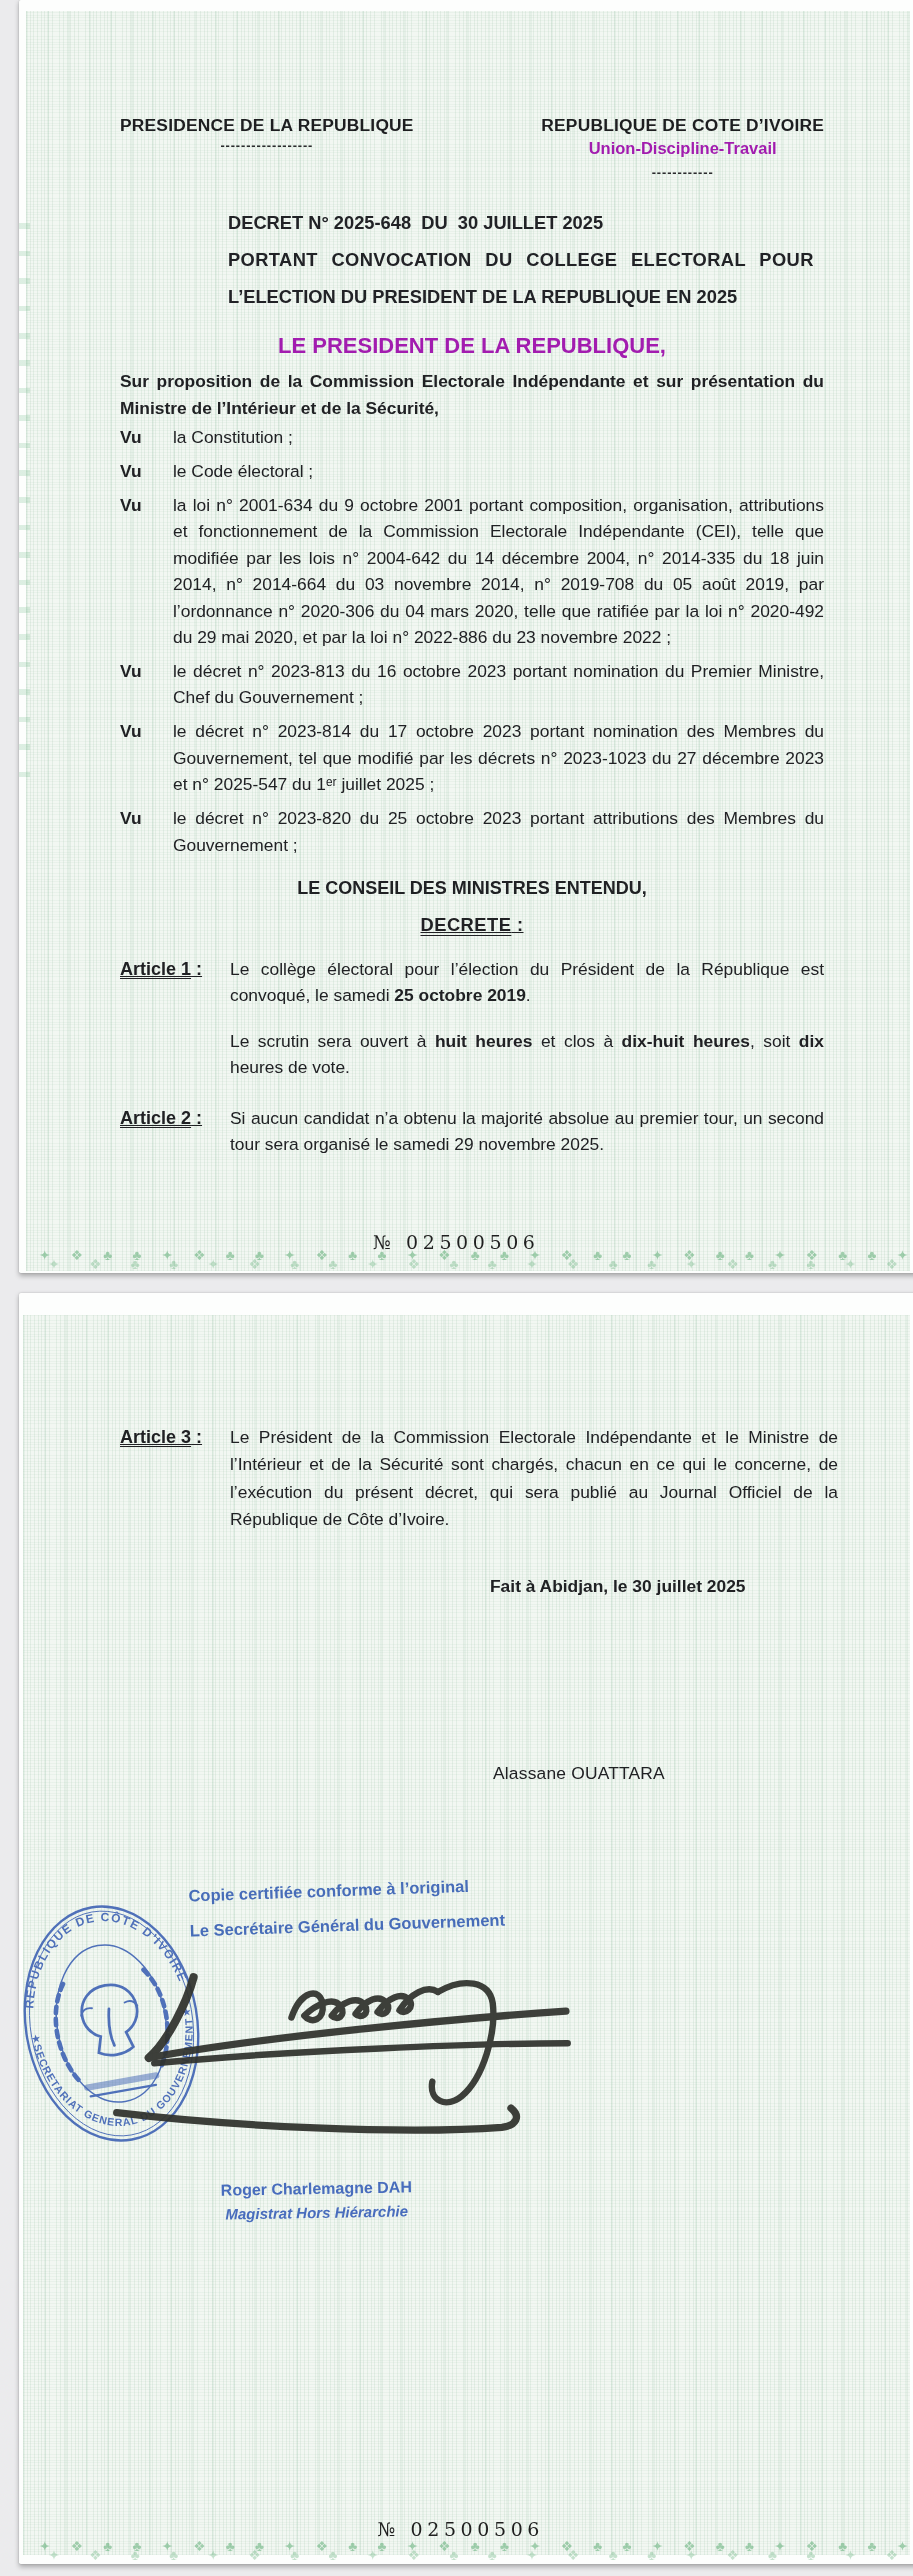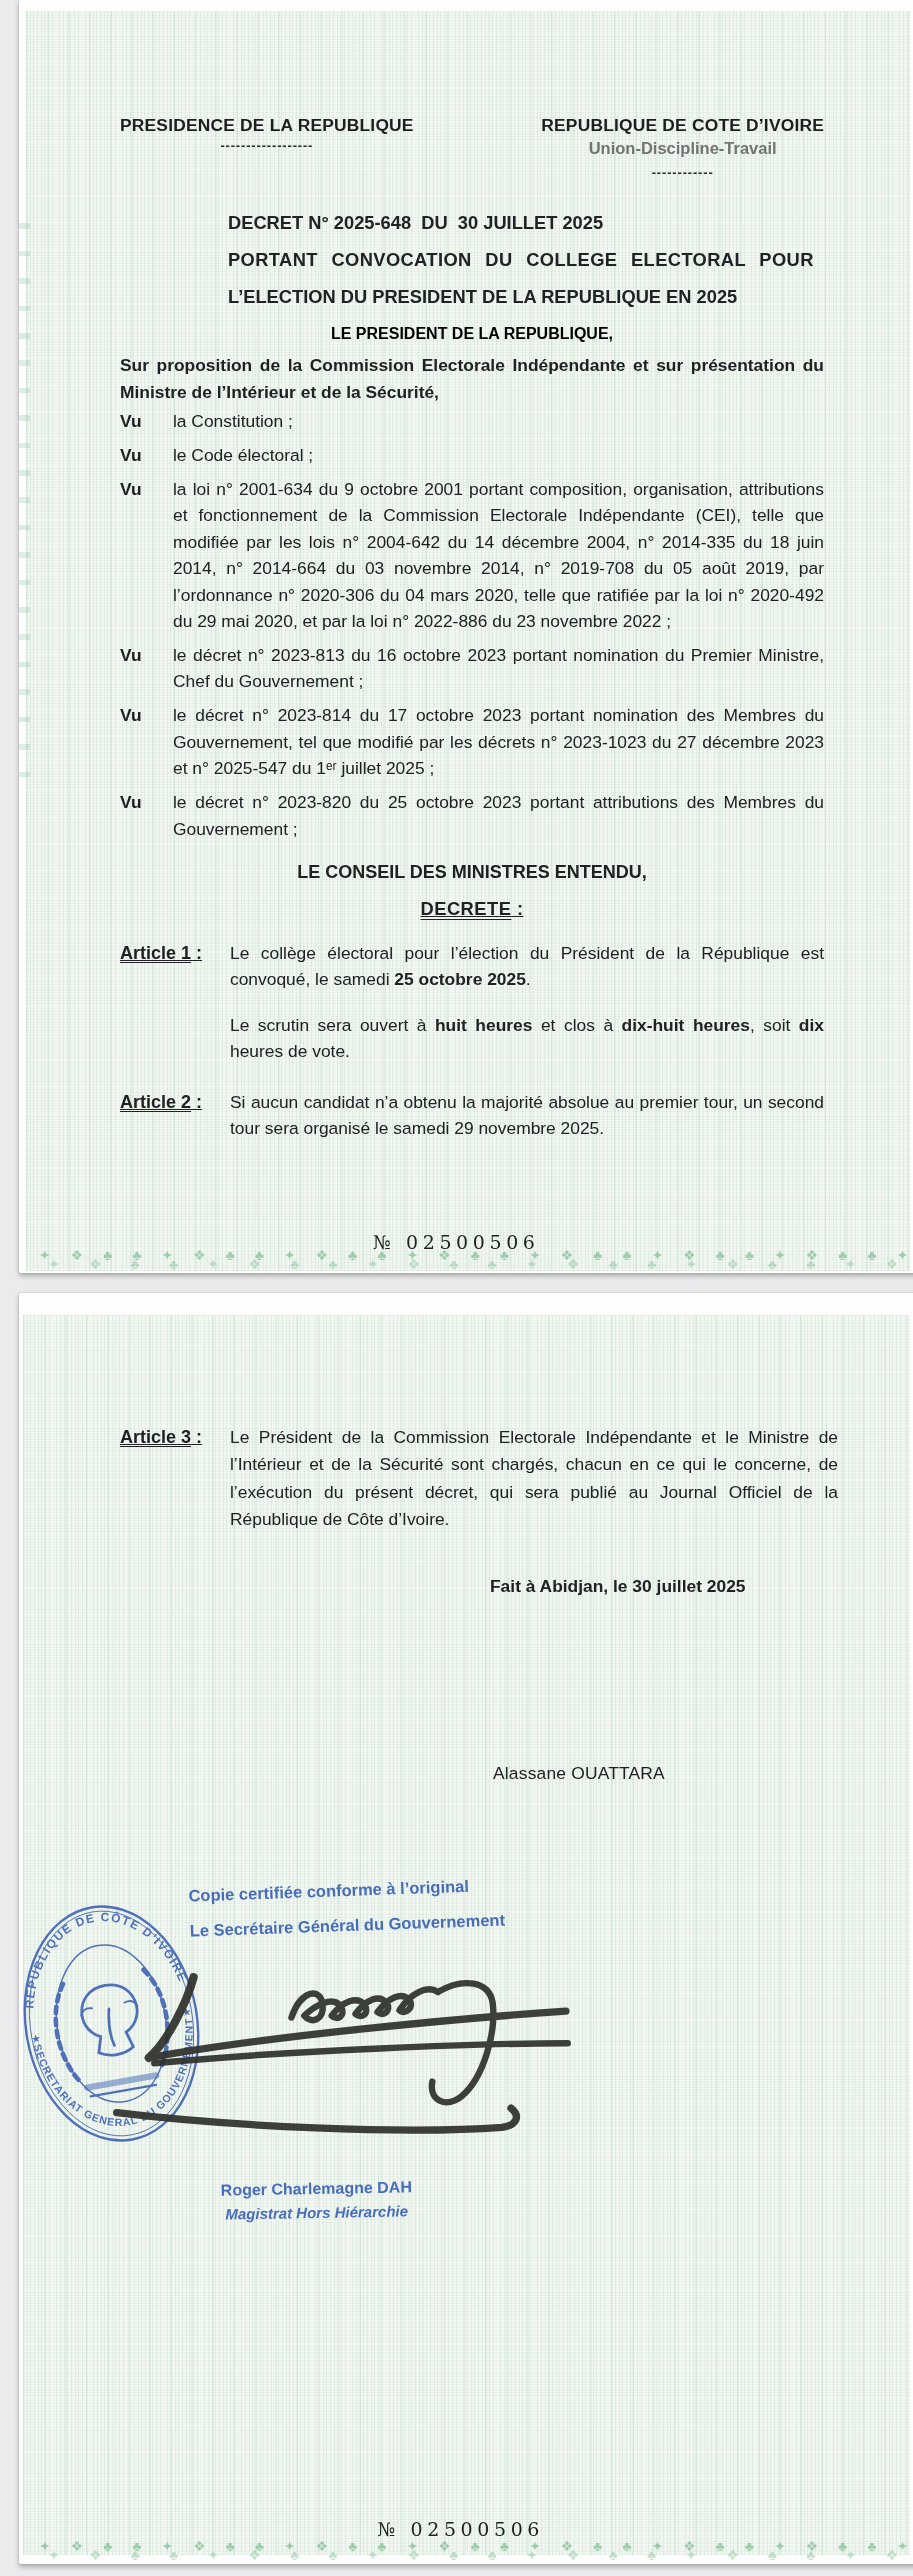--- a/index.html
+++ b/index.html
@@ -28,29 +28,29 @@
   #page2 .paper{top:22px;left:3.7px;right:18.3px;bottom:9.1px;}
   .content{position:relative;height:100%;}
   #page1 .content{padding:115px 95px 0 101px;}
   #page2 .content{padding:131px 90px 0 101px;}
 
   
   .header-row{display:flex;justify-content:space-between;align-items:flex-start;}
   .hdr-col{text-align:center;}
   .hdr-title{font-weight:bold;font-size:17.4px;letter-spacing:0.2px;color:#1d1e20;}
   .hdr-rule{font-weight:bold;font-size:12.8px;letter-spacing:0.9px;color:#2a2b2d;margin-top:1.8px;}
-  .hdr-motto{font-weight:bold;font-size:16.5px;color:#737373;margin-top:2.7px;}
+  .hdr-motto{font-weight:bold;font-size:16.5px;color:#a21caf;margin-top:2.7px;}
   .hdr-col.right .hdr-rule{margin-top:7.3px;}
 
   
   .decree-title{margin:24px 0 0 108px;width:604px;}
   .title-line{font-weight:bold;font-size:18.3px;line-height:37px;white-space:pre;color:#212226;}
   .title-line:nth-child(2){word-spacing:8.2px;letter-spacing:0.4px;}
 
-  .salutation{margin-top:10px;text-align:center;font-weight:bold;font-size:16px;color:#000000;}
+  .salutation{margin-top:18px;text-align:center;font-weight:bold;font-size:22px;color:#a21caf;}
   .preamble{margin-top:9.1px;font-weight:bold;font-size:17.4px;line-height:26.5px;text-align:justify;color:#202124;}
 
   
   .vu-list{margin-top:3px;}
   .vu-item{display:grid;grid-template-columns:53px 1fr;margin-bottom:7.3px;}
   .vu-label{font-weight:bold;font-size:17.4px;line-height:26.5px;}
   .vu-text{font-size:17.4px;line-height:26.5px;text-align:justify;}
 
   .council{margin-top:20px;text-align:center;font-weight:bold;font-size:18px;}
   .decrete{margin-top:14.6px;text-align:center;font-weight:bold;font-size:18.3px;letter-spacing:0.5px;text-decoration:underline;}
@@ -156,21 +156,21 @@
       </div>
     </div>
 
     <div class="council">LE CONSEIL DES MINISTRES ENTENDU,</div>
 
     <div class="decrete"><span class="u">DECRETE</span><span> :</span></div>
 
     <div class="article a1">
       <div class="article-label"><span class="u">Article 1</span><span> :</span></div>
       <div class="article-paras">
-        <p><span>Le collège électoral pour l’élection du Président de la République est convoqué, le samedi </span><span style="font-weight: 700;">25 octobre 2025</span><span>.</span></p>
+        <p><span>Le collège électoral pour l’élection du Président de la République est convoqué, le samedi </span><span style="font-weight: 700;">25 octobre 2019</span><span>.</span></p>
         <p><span>Le scrutin sera ouvert à </span><span style="font-weight: 700;">huit heures</span><span> et clos à </span><span style="font-weight: 700;">dix-huit heures</span><span>, soit </span><span style="font-weight: 700;">dix</span><span> heures de vote.</span></p>
       </div>
     </div>
 
     <div class="article a2">
       <div class="article-label"><span class="u">Article 2</span><span> :</span></div>
       <div class="article-paras">
         <p><span>Si aucun candidat n’a obtenu la majorité absolue au premier tour, un second tour sera organisé le samedi 29 novembre 2025.</span></p>
       </div>
     </div>

